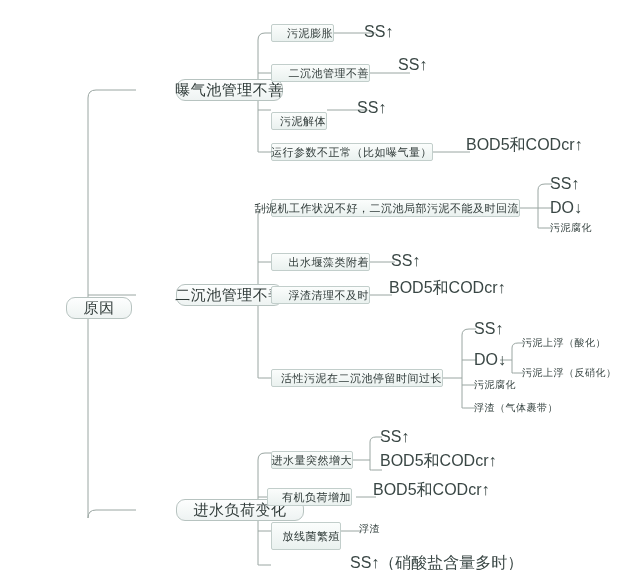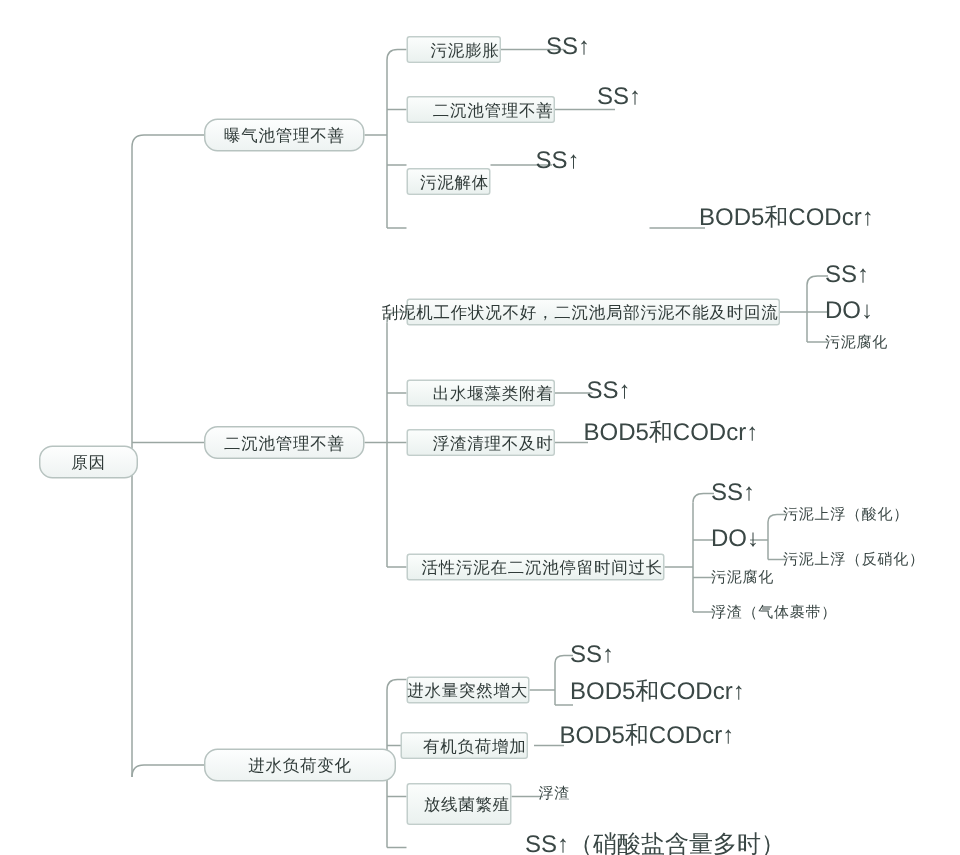--- a/index.html
+++ b/index.html
@@ -38,21 +38,22 @@
     justify-content: center;
     white-space: nowrap;
     color: #2f3a38;
     letter-spacing: 0.5px;
   }
   
   .node.pill {
     border: 1px solid #b7c3c0;
     border-radius: 9px;
     background: linear-gradient(to bottom, #fdfefe 0%, #eef3f2 100%);
-    font-size: 11px;
+    font-size: 15px;
+    margin-left: 40px;
   }
   
   .node.box {
     border: 1px solid #c2cecb;
     border-radius: 2px;
     background: linear-gradient(to bottom, #fbfdfc 0%, #eaf1ef 100%);
     font-size: 11px;
     justify-content: flex-end;
   }
   
@@ -165,20 +166,23 @@
     <span>SS↑</span>
   </div>
 
   <div class="node box" style="left:271px; top:112px; width:56px; height:18px;">
     <span>污泥解体</span>
   </div>
   <div class="node plain latin" style="left:357px; top:101px; width:70px; height:14px;">
     <span>SS↑</span>
   </div>
 
+  <div class="node box" style="left:271px; top:143px; width:162px; height:18px;">
+    <span>运行参数不正常（比如曝气量）</span>
+  </div>
   <div class="node plain latin" style="left:466px; top:138px; width:110px; height:14px;">
     <span>BOD5和CODcr↑</span>
   </div>
 
   <div class="node pill" style="left:136px; top:284px; width:107px; height:22px;">
     <span>二沉池管理不善</span>
   </div>
 
   <div class="node box" style="left:271px; top:199px; width:249px; height:18px;">
     <span>刮泥机工作状况不好，二沉池局部污泥不能及时回流</span>

